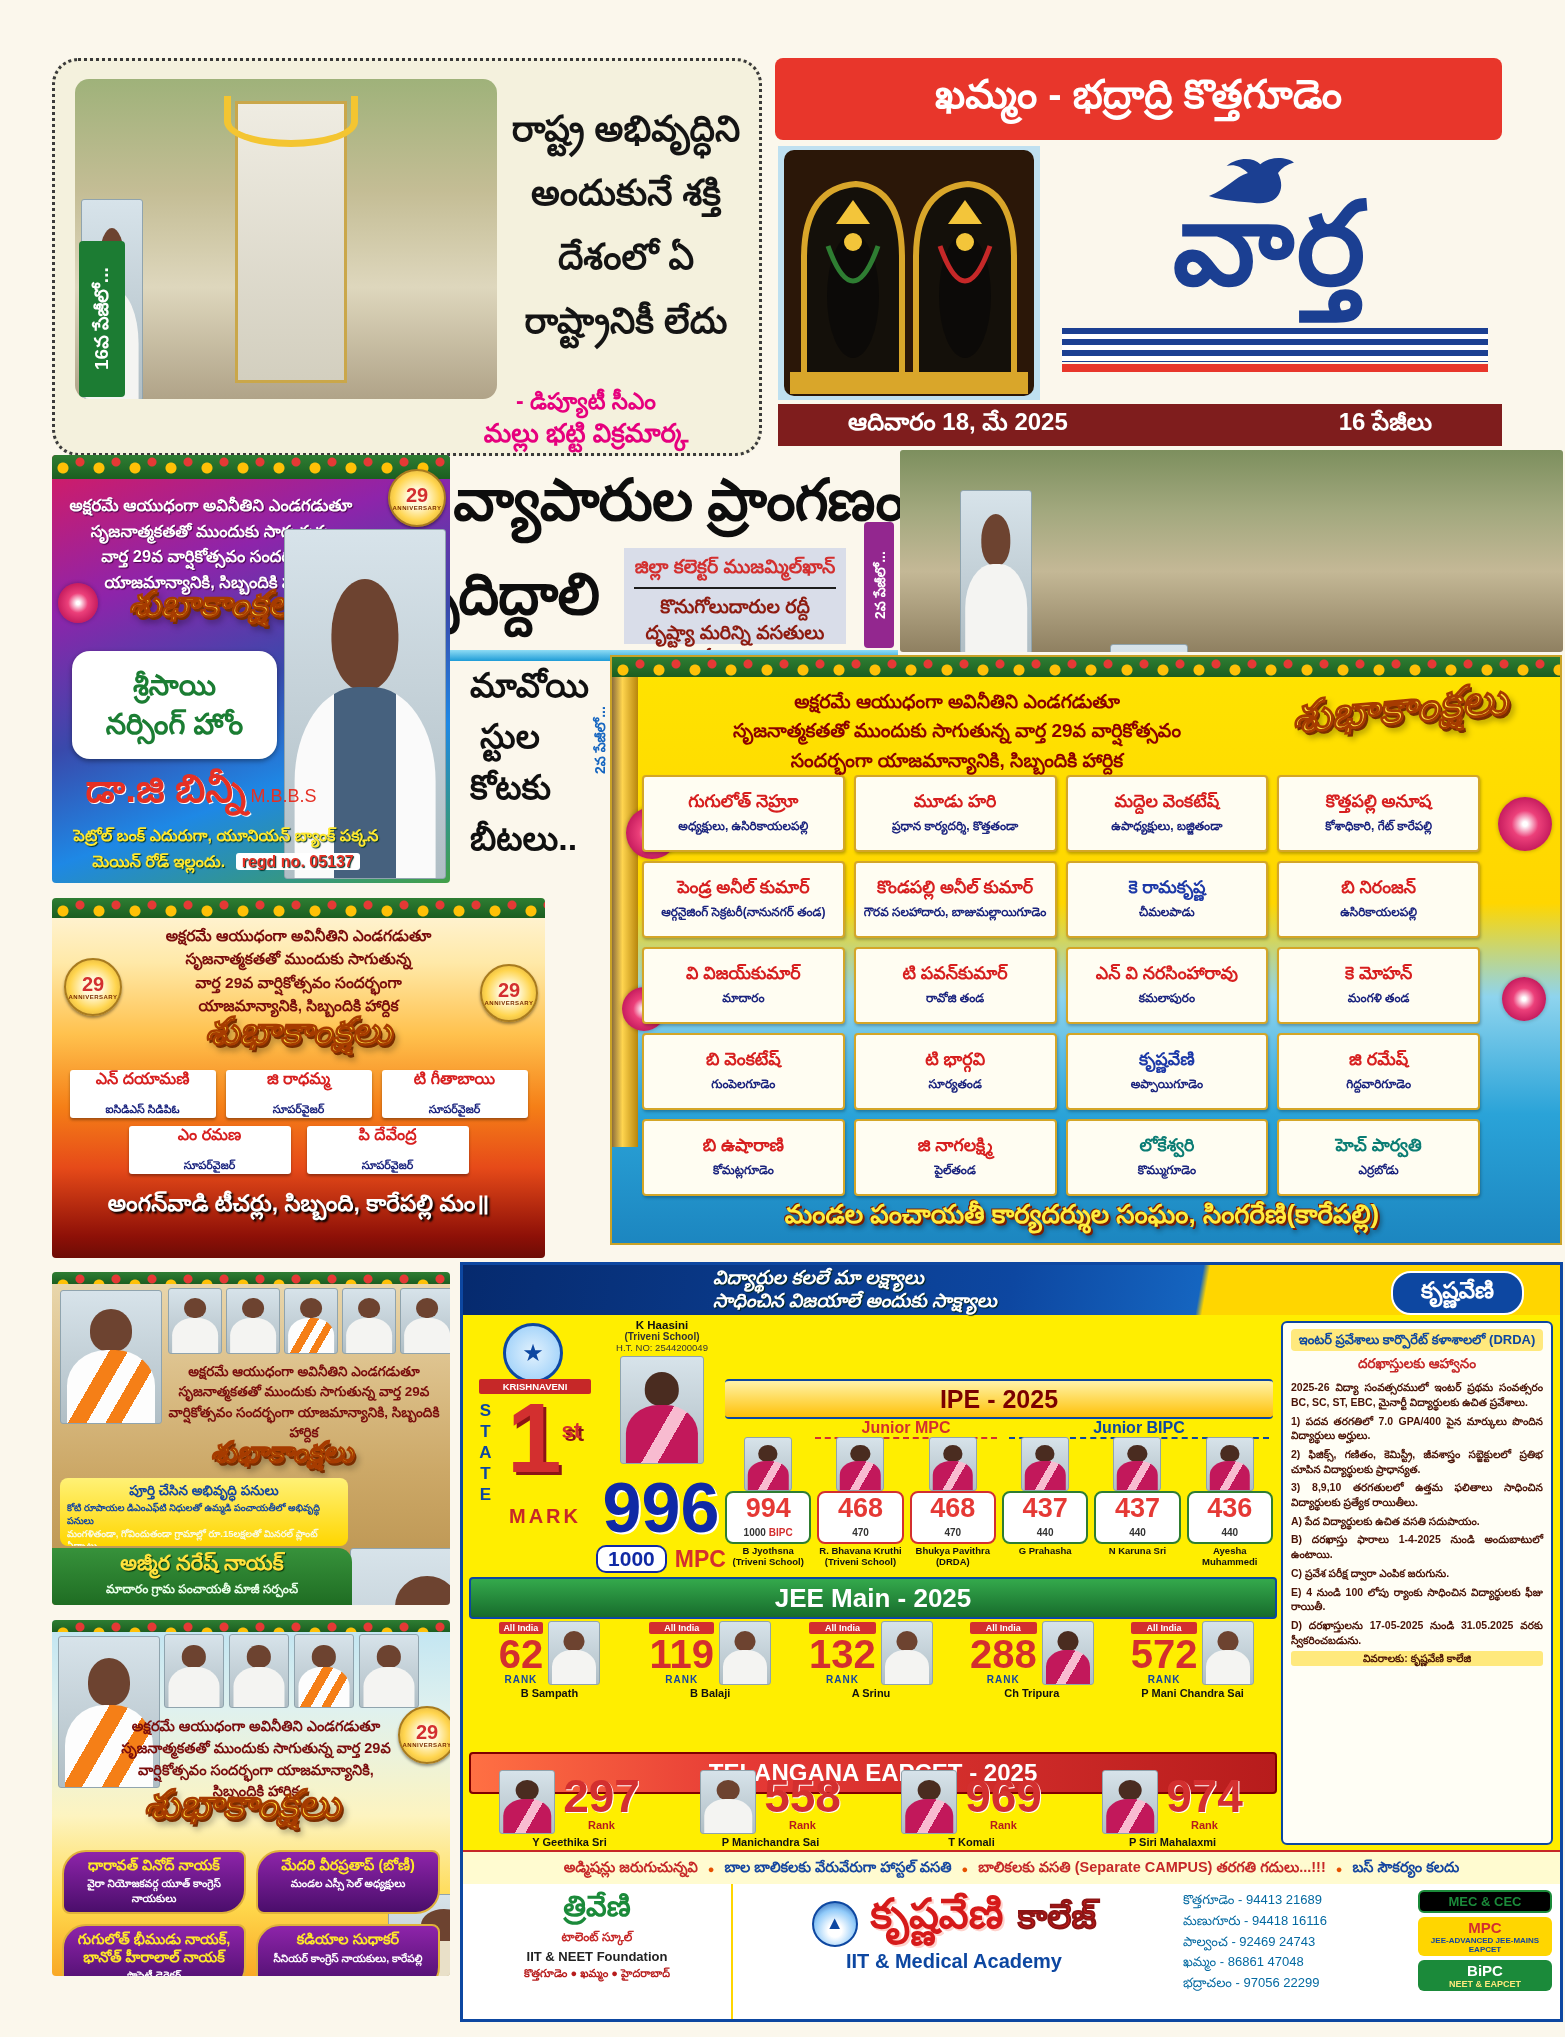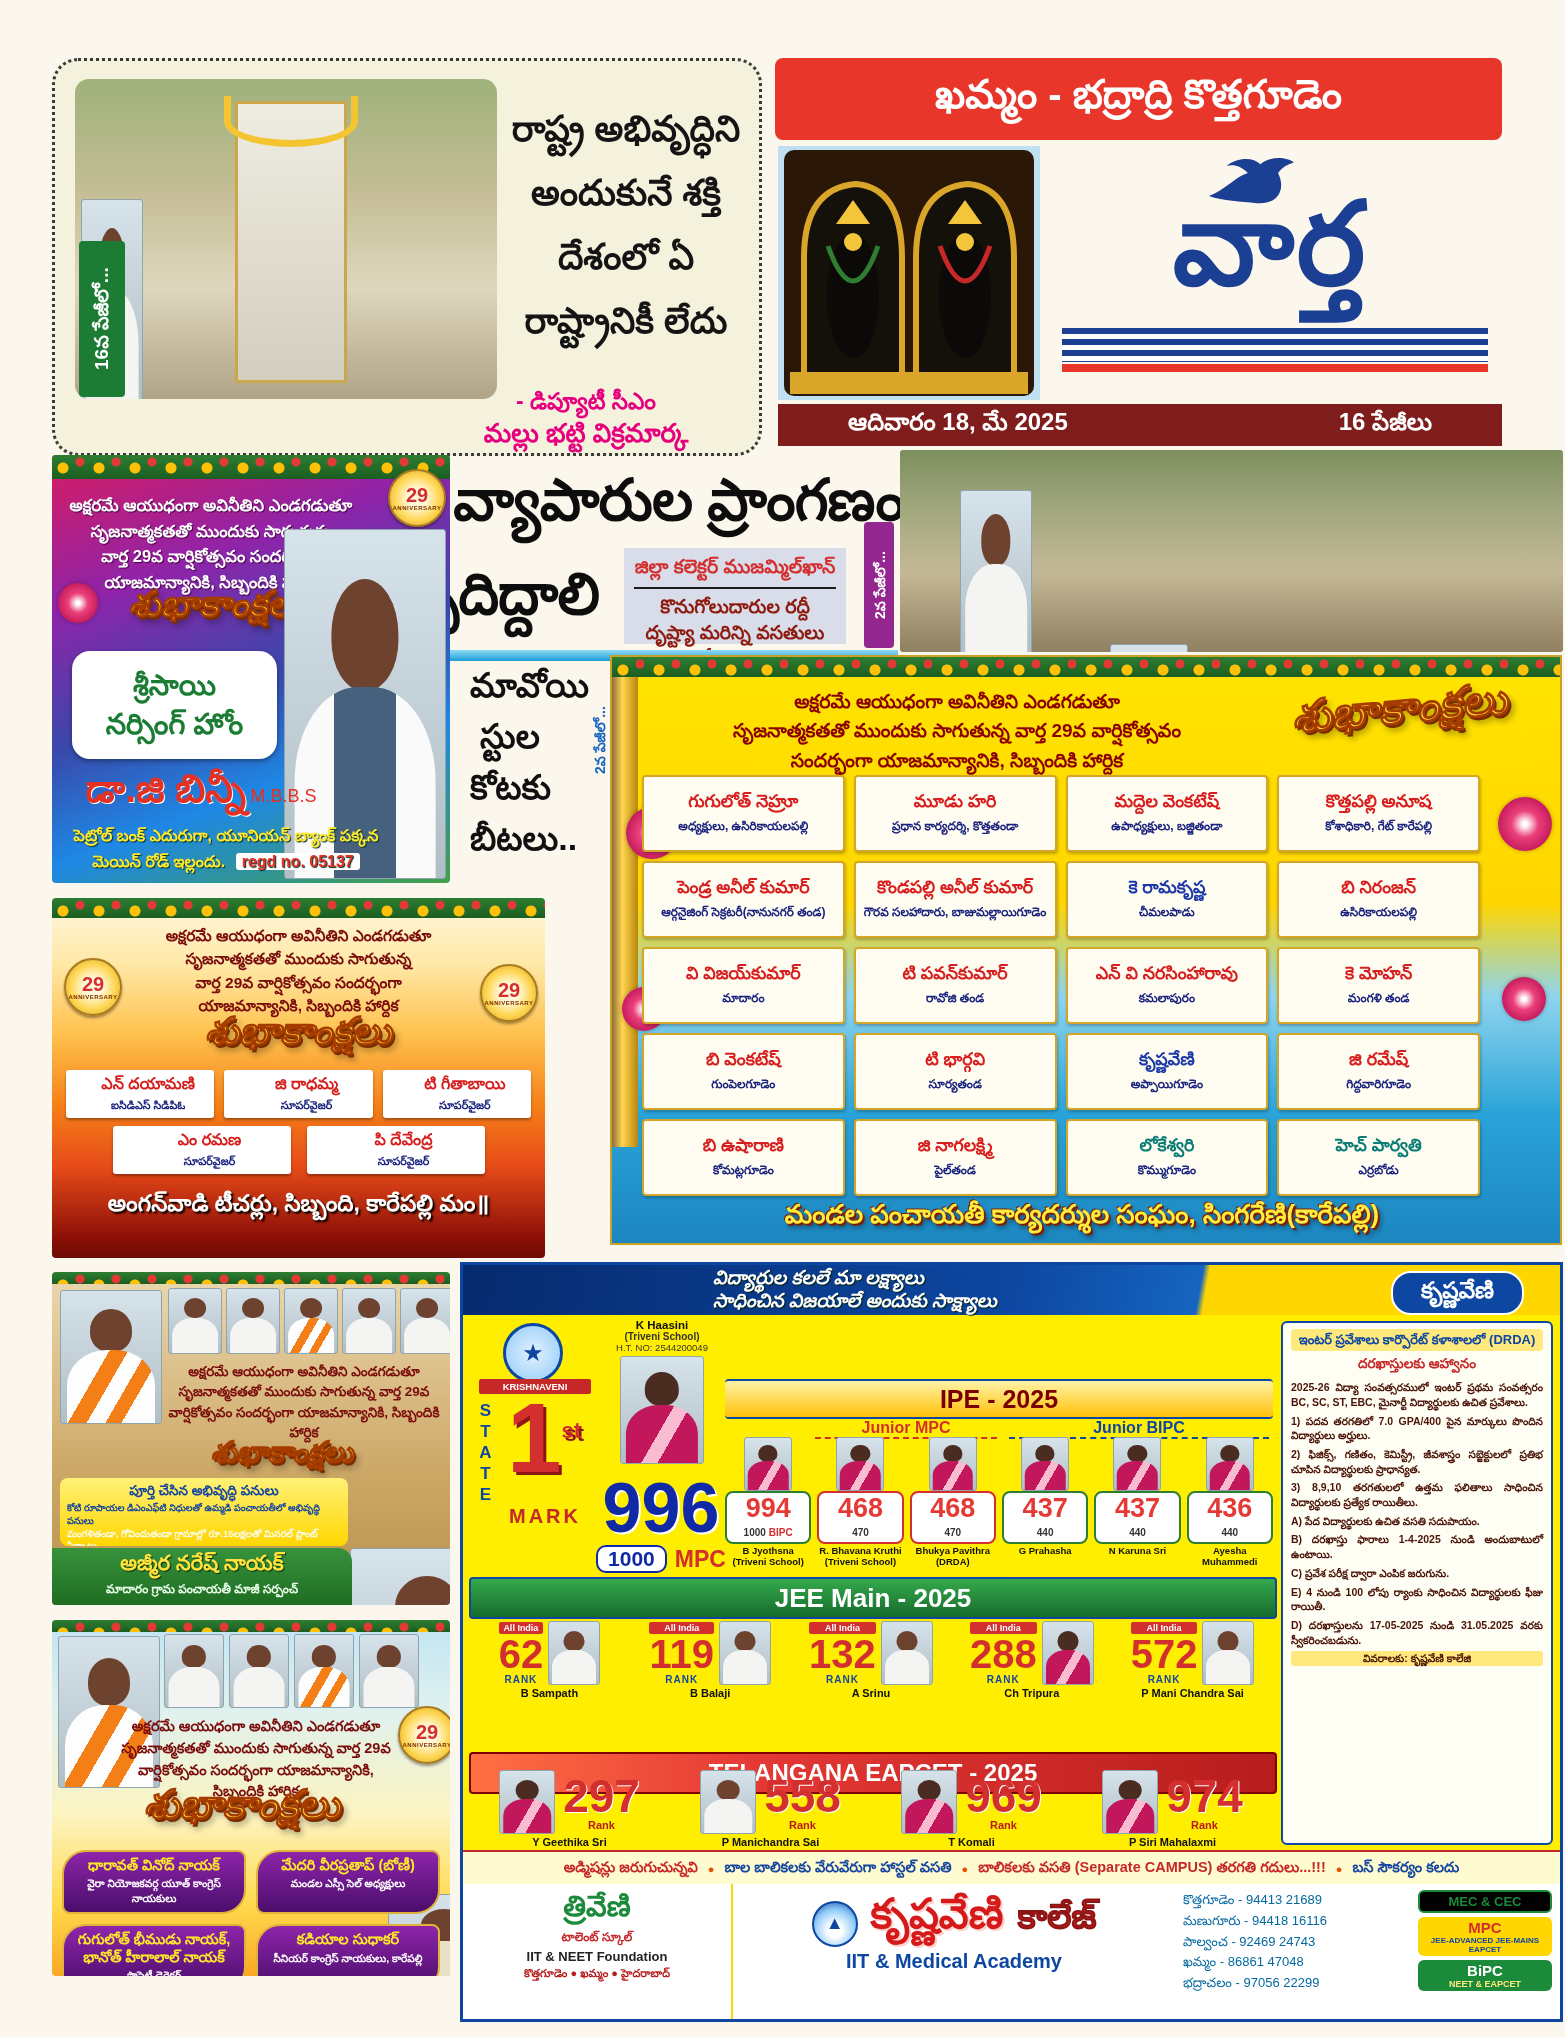--- a/index.html
+++ b/index.html
@@ -88,22 +88,22 @@
   .mcell{background:#fffdf2;border:2px solid #d4a628;border-radius:4px;height:73px;display:flex;flex-direction:column;
     align-items:center;justify-content:center;box-shadow:1px 2px 3px rgba(0,0,0,.25);overflow:hidden;}
   .m-name{font-size:17.5px;font-weight:bold;white-space:nowrap;}
   .m-name[data-c="red"]{color:#d71f1f;} .m-name[data-c="blue"]{color:#1d39a8;} .m-name[data-c="teal"]{color:#0b7d74;}
   .m-role{font-size:12px;color:#1a237e;font-weight:bold;margin-top:4px;white-space:nowrap;}
   .ad2-footer{font-size:26px;font-weight:bold;color:#ffec3d;text-shadow:2px 2px 0 #7f1d00,-1px -1px 0 #7f1d00,3px 4px 5px rgba(0,0,0,.45);}
 
   
   .ad3{background:linear-gradient(180deg,#fff6df 0%,#ffe9a8 18%,#ffc14d 38%,#f57f17 58%,#e64a19 75%,#8e1007 94%,#6d0c05 100%);overflow:hidden;border-radius:4px;}
   .ad3 .greet{color:#7a0c0c;font-weight:bold;font-size:15.5px;line-height:1.5;}
-  .nbox{background:#fff;border-radius:3px;display:flex;flex-direction:column;align-items:center;justify-content:center;
-    box-shadow:0 2px 3px rgba(0,0,0,.35);padding-left:16px;}
+  .nbox{background:#fff;border-radius:3px;display:flex;flex-direction:column;align-items:center;justify-content:space-between;
+    box-shadow:0 2px 3px rgba(0,0,0,.35);}
   .nbox .nn{color:#d71f1f;font-weight:bold;font-size:16px;white-space:nowrap;}
   .nbox .nr{color:#1a237e;font-weight:bold;font-size:11px;margin-top:2px;}
   .ad3-footer{color:#fff;font-weight:bold;font-size:23px;text-shadow:2px 2px 2px #000;}
 
   
   .ad4{background:linear-gradient(180deg,#ead9b0 0%,#dcc08a 30%,#cca867 60%,#b78f4b 100%);overflow:hidden;border-radius:4px;}
   .ad4 .greet{color:#7a0c0c;font-weight:bold;font-size:13.5px;line-height:1.5;}
   .works{background:linear-gradient(#fff176,#ffd600);border-radius:8px;padding:5px 7px;box-sizing:border-box;overflow:hidden;}
   .works .wt{color:#1546a0;font-weight:bold;font-size:13.5px;text-align:center;}
   .works .wi{font-size:9.5px;font-weight:bold;line-height:1.35;}

